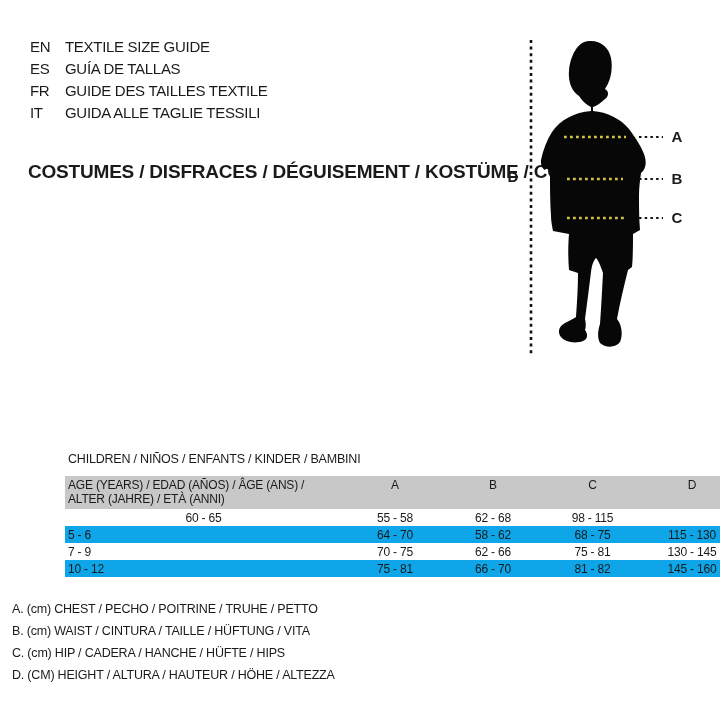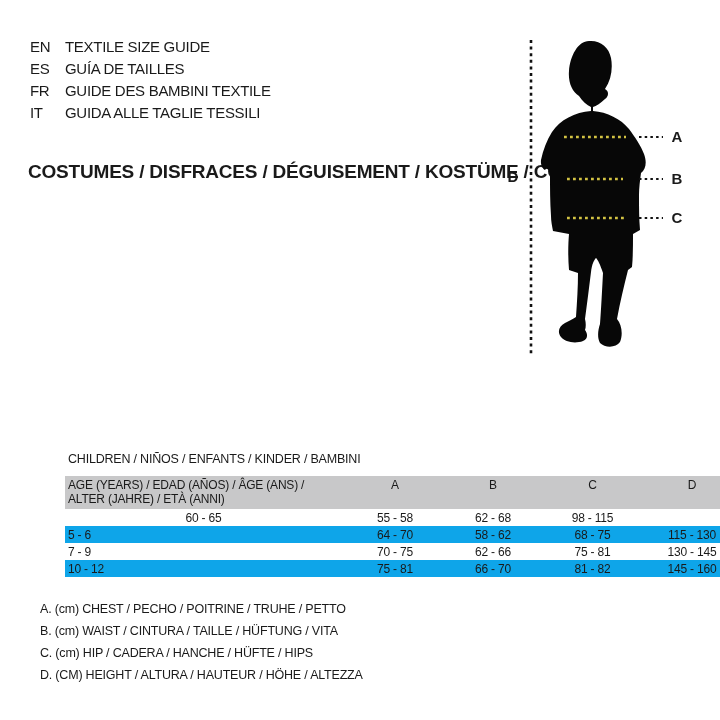--- a/index.html
+++ b/index.html
@@ -31,41 +31,41 @@
   .tgrid { display:grid; grid-template-columns:277px 90px 90px 93px 90px 25px;gap:8px; }
   .thead { background:#c8c8c9; padding:2px 0 3px 0; }
   .thead .cell { font-size:12px; line-height:14px; letter-spacing:-0.2px; }
   .age-head { padding-left:3px; }
   .col-letter { text-align:center; }
   .trow { height:17px; align-items:center; font-size:12px; letter-spacing:-0.2px; }
   .trow.alt { background:#0ea5e9; }
   .cell-age { padding-left:3px; }
   .cell-val { text-align:center; }
   
-  .legend { position:absolute; left:40px; top:598px; }
+  .legend { position:absolute; left:12px; top:598px; }
   .legend-line { height:22px; display:flex; align-items:center;
     font-size:12.5px; letter-spacing:-0.2px; white-space:nowrap; }
 </style>
 </head>
 <body>
 
 <div class="canvas">
 
   <section class="langs">
     <div class="lang-row">
       <span class="lang-code">EN</span>
       <span class="lang-label">TEXTILE SIZE GUIDE</span>
     </div>
     <div class="lang-row">
       <span class="lang-code">ES</span>
-      <span class="lang-label">GUÍA DE TAILLES</span>
+      <span class="lang-label">GUÍA DE TALLAS</span>
     </div>
     <div class="lang-row">
       <span class="lang-code">FR</span>
-      <span class="lang-label">GUIDE DES BAMBINI TEXTILE</span>
+      <span class="lang-label">GUIDE DES TAILLES TEXTILE</span>
     </div>
     <div class="lang-row">
       <span class="lang-code">IT</span>
       <span class="lang-label">GUIDA ALLE TAGLIE TESSILI</span>
     </div>
   </section>
 
   <h1 class="category">COSTUMES / DISFRACES / DÉGUISEMENT / KOSTÜME / COSTUMI</h1>
 
   <div class="figure">

